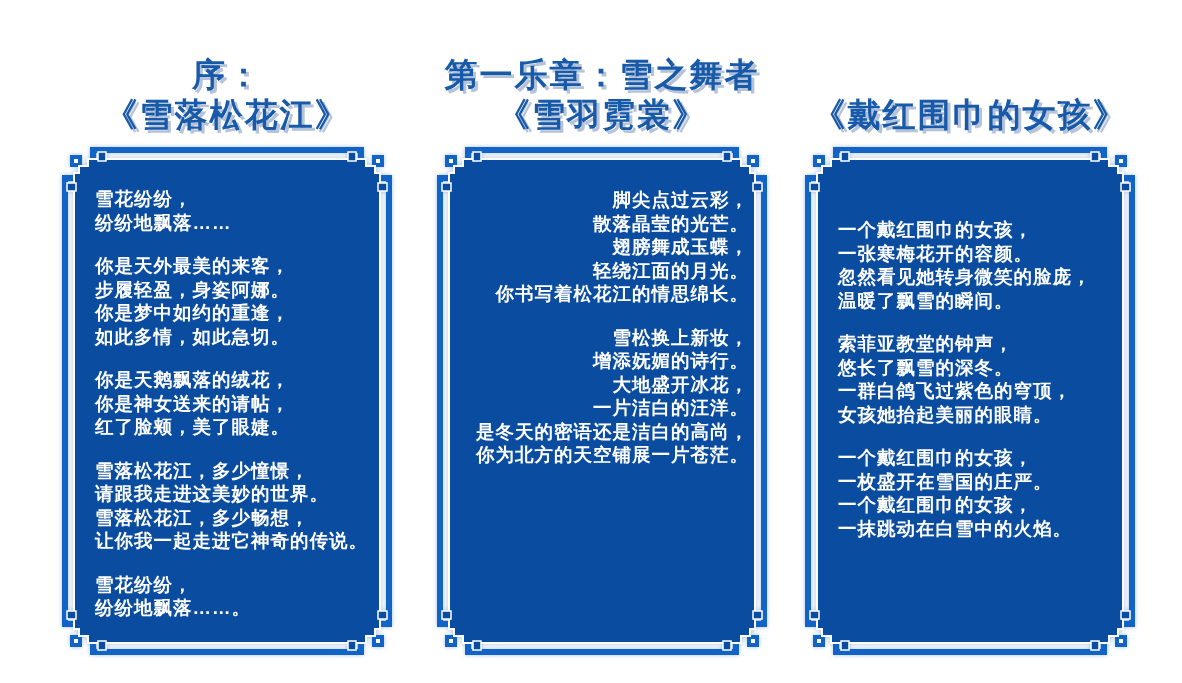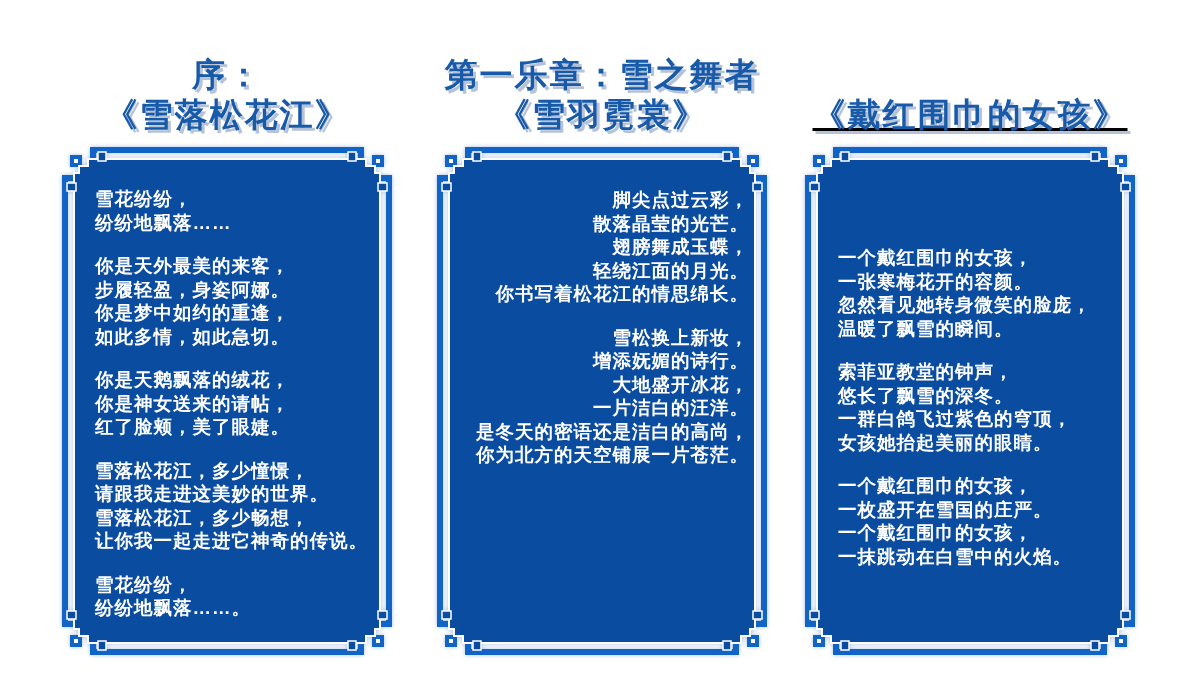--- a/index.html
+++ b/index.html
@@ -19,21 +19,21 @@
     overflow:hidden;
   }
   .column{
     position:absolute;
     top:0;
     width:330px;
     height:683px;
   }
   .col-0{left:62px;}
   .col-1{left:437px;text-align:right;}
-  .col-2{left:805px;text-decoration:underline;}
+  .col-2{left:805px;}
   .title{
     height:147px;
     display:flex;
     flex-direction:column;
     justify-content:flex-end;
     align-items:center;
     padding-bottom:12px;
   }
   .title-line{
     font-size:33px;
@@ -77,21 +77,21 @@
     top:0;
     bottom:0;
     color:var(--poem);
     font-weight:bold;
     font-size:18.5px;
     line-height:23.5px;
     letter-spacing:1px;
   }
   .col-0 .poem-body{padding-top:40px;}
   .col-1 .poem-body{padding-top:41px;}
-  .col-2 .poem-body{padding-top:71px;margin-top:28px;}
+  .col-2 .poem-body{padding-top:71px;}
   .stanza{margin-bottom:20px;}
   .stanza:last-child{margin-bottom:0;}
   .poem-line{white-space:nowrap;}
 </style>
 </head>
 <body>
 
   <section class="column col-0">
     <header class="title">
       <div class="title-line">序：</div>

